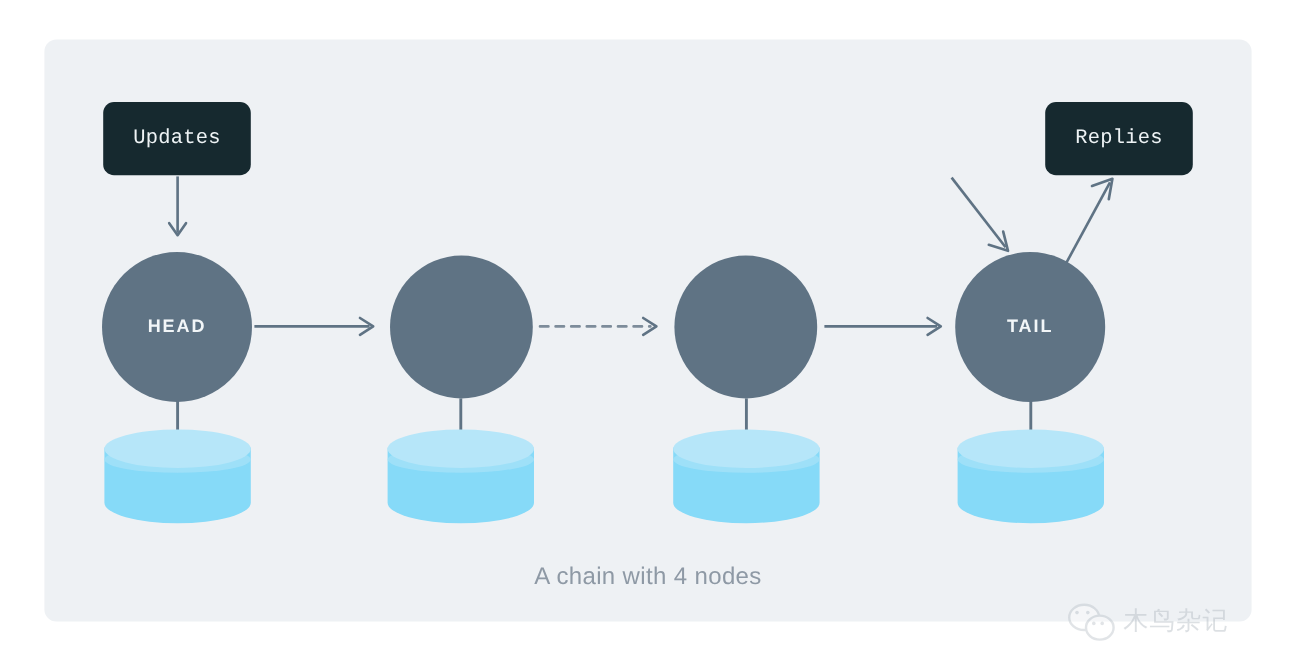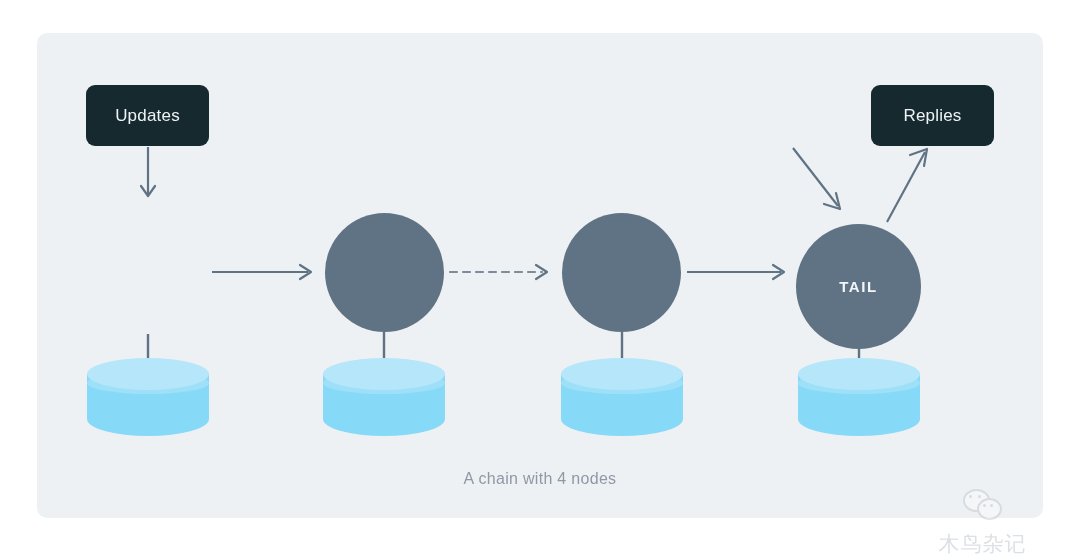--- a/index.html
+++ b/index.html
@@ -47,20 +47,21 @@
     position: absolute;
     background: #16292f;
     border-radius: 9px;
     display: flex;
     align-items: center;
     justify-content: center;
     color: #eef3f5;
     font-size: 17px;
     letter-spacing: 0.2px;
     box-sizing: border-box;
+    font-family: Liberation Mono, monospace;
   }
   .msg-box--updates { left: 86px;  top: 85px;  width: 123px; height: 61px; }
   .msg-box--queries { left: 725px; top: 85px;  width: 123px; height: 61px; }
   .msg-box--replies { left: 871px; top: 85px;  width: 123px; height: 61px; }
 
   
   .node-circle {
     position: absolute;
     border-radius: 50%;
     background: #5f7384;
@@ -68,21 +69,21 @@
     align-items: center;
     justify-content: center;
     color: #f2f6f8;
     font-size: 15px;
     font-weight: bold;
     letter-spacing: 1.6px;
   }
   .node-circle--head { left: 85px;  top: 210px; width: 125px; height: 125px; }
   .node-circle--n2   { left: 325px; top: 213px; width: 119px; height: 119px; }
   .node-circle--n3   { left: 562px; top: 213px; width: 119px; height: 119px; }
-  .node-circle--tail { left: 796px; top: 224px; width: 125px; height: 125px; }
+  .node-circle--tail { left: 796px; top: 210px; width: 125px; height: 125px; }
 
   
   .cylinder {
     position: absolute;
     width: 122px;
     height: 90px;
   }
   .cylinder .cyl-body {
     position: absolute;
     left: 0;
@@ -117,38 +118,37 @@
   .cylinder--tail { left: 798px; top: 358px; }
 
   
   .caption {
     position: absolute;
     left: 0;
     top: 470px;
     width: 1080px;
     text-align: center;
     color: #8e99a5;
-    font-size: 16px;
+    font-size: 20px;
     letter-spacing: 0.3px;
   }
 
   
   .watermark {
     position: absolute;
     left: 890px;
     top: 487px;
     width: 185px;
     height: 62px;
     opacity: 0.42;
     display: flex;
     align-items: center;
     gap: 6px;
     color: #9aa3ad;
     pointer-events: none;
-    flex-direction: column;
   }
   .watermark .wm-logo {
     position: relative;
     width: 40px;
     height: 34px;
     flex: 0 0 40px;
   }
   .wm-bubble-a, .wm-bubble-b {
     position: absolute;
     background: #ffffff;
@@ -212,20 +212,23 @@
     </g>
   </svg>
 
   <div class="msg-box msg-box--updates">
     <span>Updates</span>
   </div>
   <div class="msg-box msg-box--replies">
     <span>Replies</span>
   </div>
 
+  <div class="node-circle node-circle--head">
+    <span>HEAD</span>
+  </div>
   <div class="node-circle node-circle--n2">
     <span></span>
   </div>
   <div class="node-circle node-circle--n3">
     <span></span>
   </div>
   <div class="node-circle node-circle--tail">
     <span>TAIL</span>
   </div>
 

